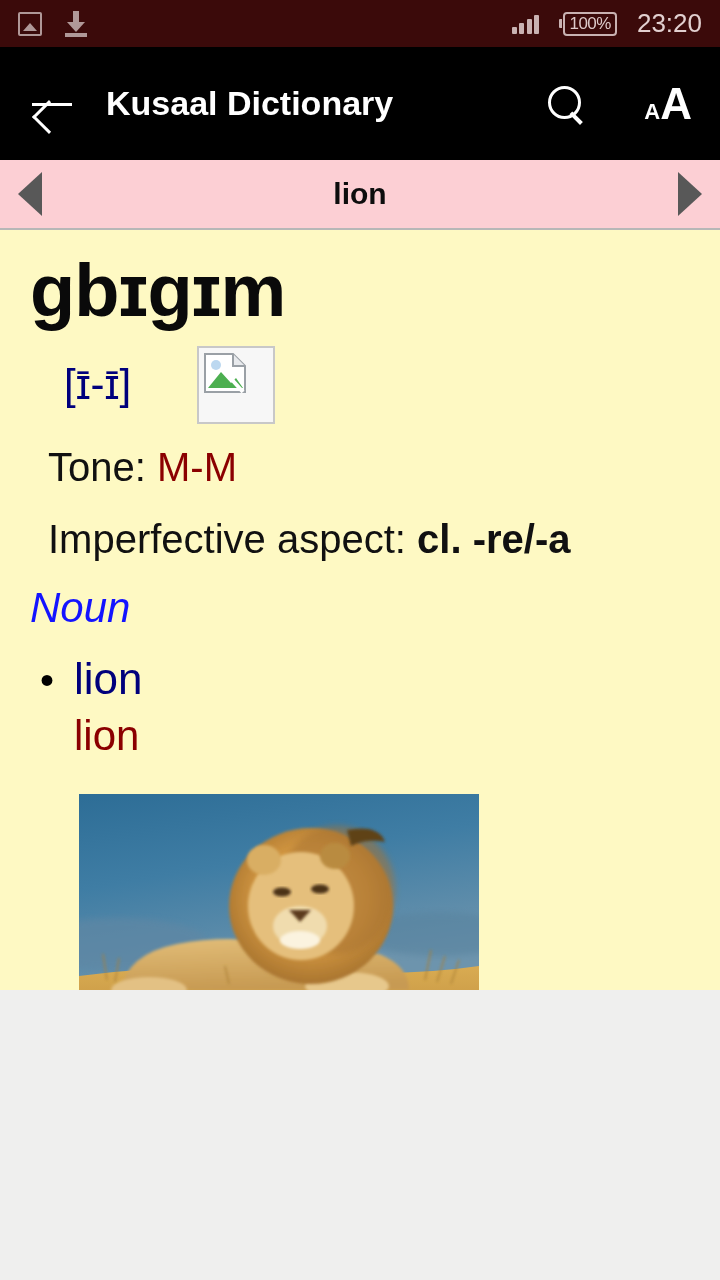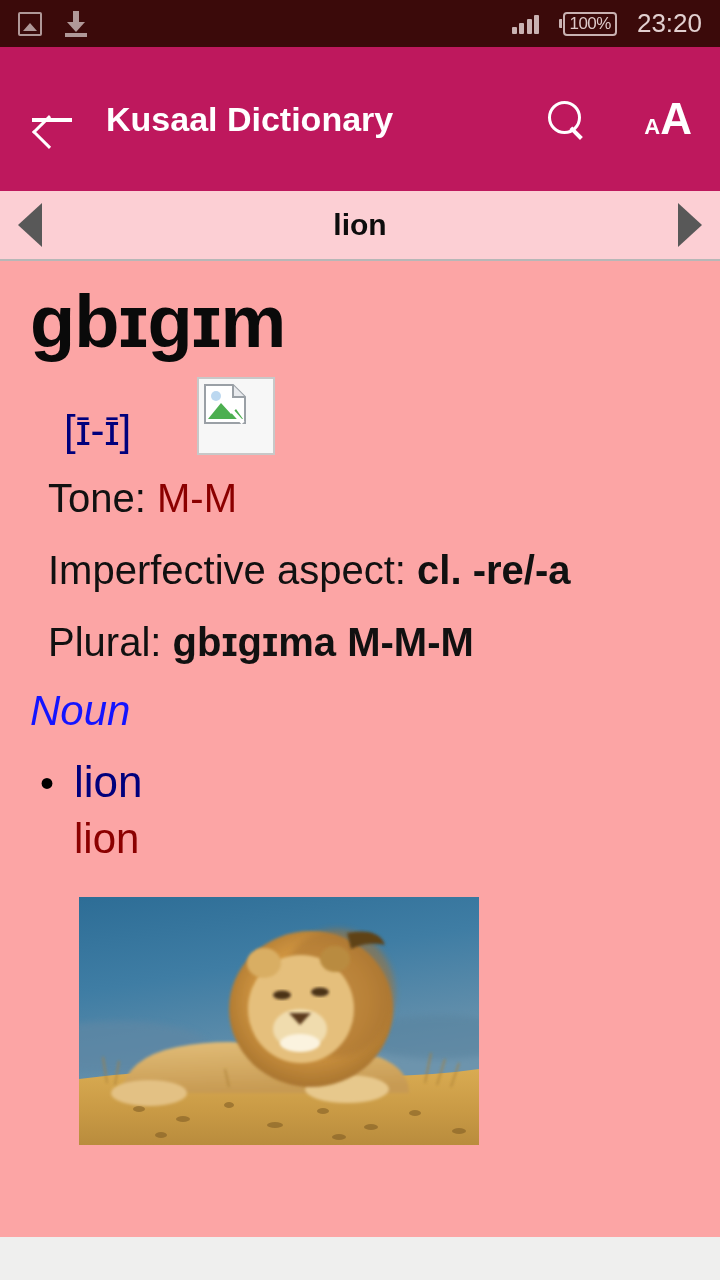--- a/index.html
+++ b/index.html
@@ -43,25 +43,26 @@
   .signal i:nth-child(4){ height:19px; }
 
   .battery{ display:flex; align-items:center; }
   .battery .nub{ width:3px;height:9px;background:#c9b2b2;border-radius:1px 0 0 1px;margin-right:1px;}
   .battery .body{ border:2px solid #c9b2b2; border-radius:4px; padding:0px 4px;
       font-size:17px; line-height:20px; color:#ddcaca; letter-spacing:-0.5px;}
   .clock{ font-size:26px; color:#e2d0d0; letter-spacing:0px; }
 
   
   .app-bar{
-    height:144px; width:100%;
-    background:#be185d;
+    height:113px; width:100%;
+    background:#000000;
     display:flex; align-items:center;
     padding:0 28px;
     box-shadow:0 1px 0 rgba(0,0,0,.25);
+    text-decoration:underline;
   }
   .back-arrow{ width:48px;height:40px; position:relative; flex:0 0 auto; cursor:pointer;}
   .back-arrow::before{ content:""; position:absolute; left:4px; top:19px; width:40px;height:3.5px;
      background:#fff; }
   .back-arrow::after{ content:""; position:absolute; left:4px; top:9px; width:21px;height:21px;
      border-left:3.5px solid #fff; border-bottom:3.5px solid #fff; transform:rotate(45deg);
      transform-origin:left bottom; }
   .app-title{ color:#fff; font-size:34px; font-weight:bold; margin-left:30px; letter-spacing:0px;}
   .app-actions{ margin-left:auto; display:flex; align-items:center; gap:58px; }
   .ico-search{ width:40px;height:40px; position:relative; cursor:pointer;}
@@ -83,27 +84,27 @@
     position:relative;
   }
   .nav-arrow{ width:60px; display:flex; align-items:center; justify-content:center; cursor:pointer;}
   .tri-left{ width:0;height:0; border-top:22px solid transparent; border-bottom:22px solid transparent;
      border-right:24px solid #585858; }
   .tri-right{ width:0;height:0; border-top:22px solid transparent; border-bottom:22px solid transparent;
      border-left:24px solid #585858; }
   .nav-title{ flex:1; text-align:center; font-size:30px; font-weight:bold; color:#0d0d0d; }
 
   
-  .entry{ padding:22px 0 0 0; background:#fca5a5; height:976px; overflow:hidden; }
+  .entry{ padding:22px 0 0 0; background:#fef9c3; height:760px; overflow:hidden; }
 
   .headword{
     font-size:74px; font-weight:bold; color:#0a0a0a;
     padding-left:30px; line-height:1.05; letter-spacing:-1px;
   }
-  .pron-row{ display:flex; align-items:flex-end; padding-left:64px; margin-top:16px; }
+  .pron-row{ display:flex; align-items:center; padding-left:64px; margin-top:16px; }
   .pron{ font-size:42px; color:#00007c; letter-spacing:0px; }
   .img-placeholder{
     width:78px;height:78px; border:2px solid #c8c8c8; background:#f7f7f7;
     margin-left:66px; position:relative;
   }
   .broken-ico{ position:absolute; left:4px; top:4px; width:44px; height:42px; }
 
   .field{ font-size:40px; line-height:1.45; color:#111; margin-top:14px;
           padding-left:62px; padding-right:30px; text-indent:-14px; }
   .field .lbl{ font-weight:normal; }
@@ -190,24 +191,20 @@
   <div class="field">
     <span class="lbl">Tone:</span>
     <span class="val-red">M-M</span>
   </div>
 
   <div class="field">
     <span class="lbl">Imperfective aspect:</span>
     <span class="val-bold">cl. -re/-a</span>
   </div>
 
-  <div class="field">
-    <span class="lbl">Plural:</span>
-    <span class="val-bold">gbɪgɪma M-M-M</span>
-  </div>
 
   <div class="pos">Noun</div>
 
   <div class="sense">
     <div class="sense-row">
       <span class="bullet">•</span>
       <span class="gloss">lion</span>
     </div>
     <div class="gloss-en">lion</div>
   </div>

